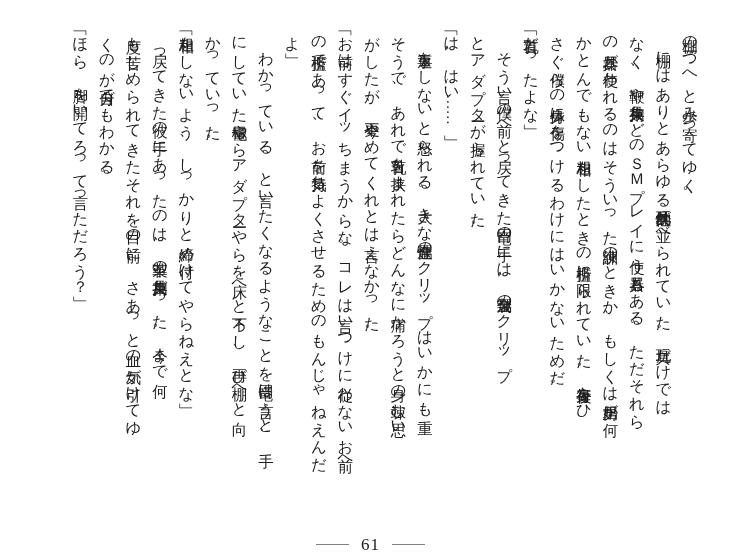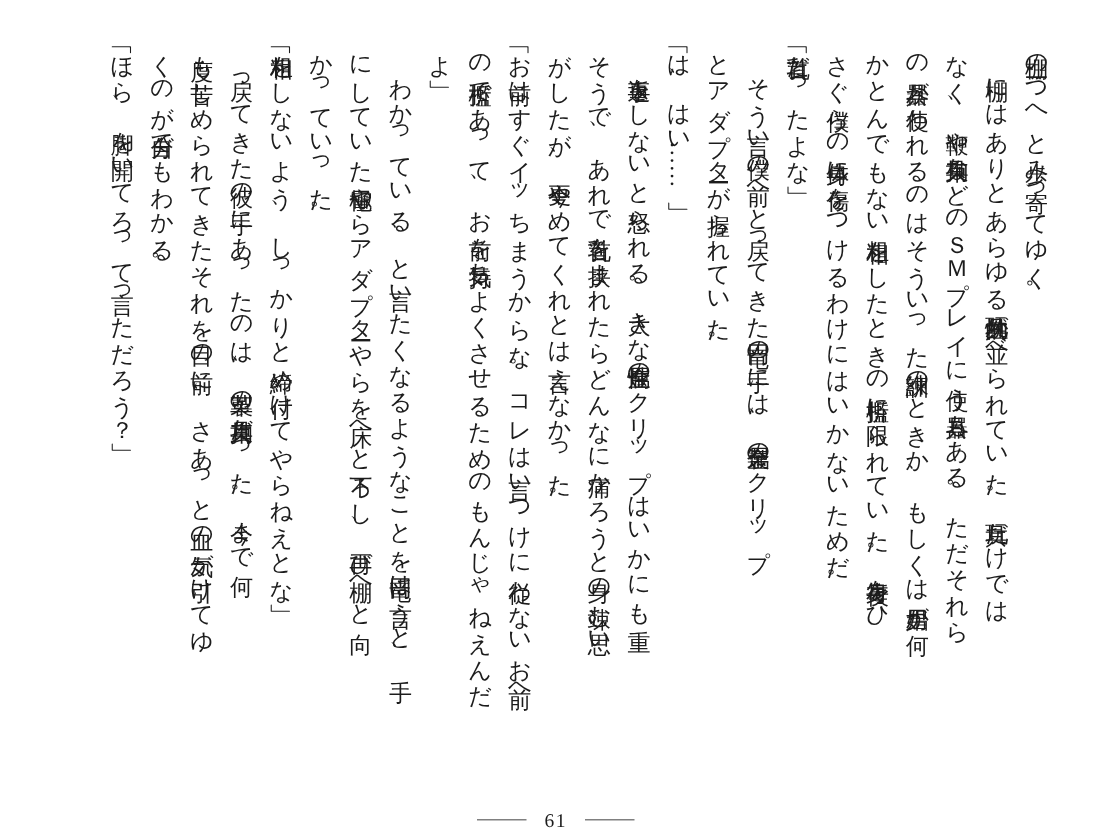--- a/index.html
+++ b/index.html
@@ -44,21 +44,21 @@
   }
   .footer {
     position: absolute;
     left: 0;
     right: 0;
     bottom: 7px;
     display: flex;
     align-items: center;
     justify-content: center;
     gap: 12px;
-    font-size: 13px;
+    font-size: 17px;
     color: var(--fg);
   }
   .rule {
     display: inline-block;
     width: 33px;
     height: 1.5px;
     background: var(--rule);
   }
   .pagenum {
     line-height: 1;

